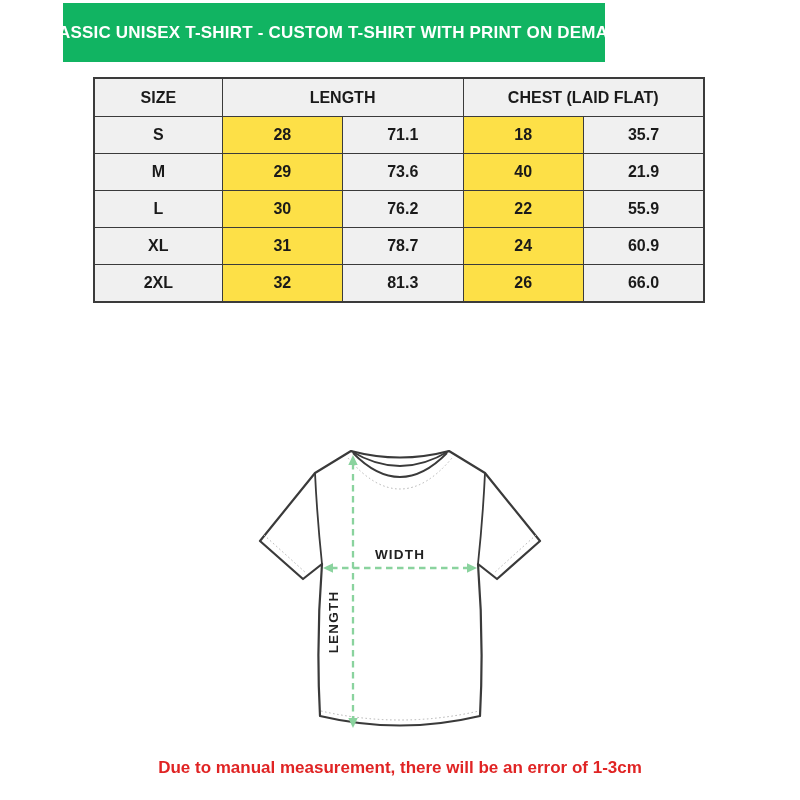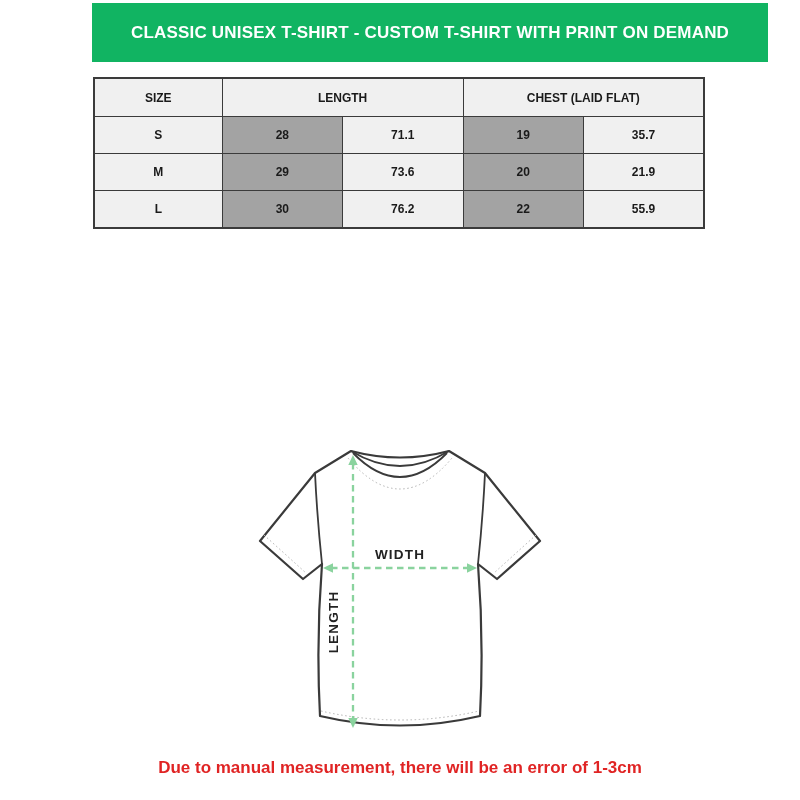--- a/index.html
+++ b/index.html
@@ -1,39 +1,39 @@
 <!DOCTYPE html>
 <html><head>
 <meta charset="utf-8">
 <style>
   html,body{margin:0;padding:0;}
   body{
     width:800px;height:800px;background:#ffffff;position:relative;overflow:hidden;
     font-family:"Liberation Sans","DejaVu Sans",sans-serif;
   }
   .banner{
-    position:absolute;left:92px;top:3px;width:676px;height:59px;
+    position:absolute;left:63px;top:3px;width:542px;height:59px;
     background:#11b462;display:flex;align-items:center;justify-content:center;
   }
   .banner h1{
     margin:0;color:#ffffff;font-size:17px;font-weight:700;letter-spacing:.2px;white-space:nowrap;
   }
   table.size-table{
     position:absolute;left:93px;top:77px;width:612px;
     border-collapse:collapse;table-layout:fixed;
-    font-size:12px;font-weight:700;color:#1a1a1a;
+    font-size:16px;font-weight:700;color:#1a1a1a;
   }
   table.size-table th,table.size-table td{
     border:1.5px solid #3b3b3b;text-align:center;vertical-align:middle;
     height:36px;padding:0;
   }
   table.size-table{border:2px solid #3b3b3b;}
   table.size-table thead th{background:#f0f0f0;height:37px;}
   td.col-size{background:#f0f0f0;}
-  td.col-in{background:#a3a3a3;}
+  td.col-in{background:#fde047;}
   td.col-cm{background:#f0f0f0;margin-left:28px;}
   .diagram{
     position:absolute;left:240px;top:428px;width:320px;height:330px;
   }
   .note{
     position:absolute;left:0;top:758px;width:800px;margin:0;
     text-align:center;color:#e02424;font-size:17px;font-weight:700;
   }
 </style>
 </head>
@@ -56,36 +56,50 @@
       <th>SIZE</th>
       <th colspan="2">LENGTH</th>
       <th colspan="2">CHEST (LAID FLAT)</th>
     </tr>
   </thead>
   <tbody>
     <tr>
       <td class="col-size">S</td>
       <td class="col-in">28</td>
       <td class="col-cm">71.1</td>
-      <td class="col-in">19</td>
+      <td class="col-in">18</td>
       <td class="col-cm">35.7</td>
     </tr>
     <tr>
       <td class="col-size">M</td>
       <td class="col-in">29</td>
       <td class="col-cm">73.6</td>
-      <td class="col-in">20</td>
+      <td class="col-in">40</td>
       <td class="col-cm">21.9</td>
     </tr>
     <tr>
       <td class="col-size">L</td>
       <td class="col-in">30</td>
       <td class="col-cm">76.2</td>
       <td class="col-in">22</td>
       <td class="col-cm">55.9</td>
+    </tr>
+    <tr>
+      <td class="col-size">XL</td>
+      <td class="col-in">31</td>
+      <td class="col-cm">78.7</td>
+      <td class="col-in">24</td>
+      <td class="col-cm">60.9</td>
+    </tr>
+    <tr>
+      <td class="col-size">2XL</td>
+      <td class="col-in">32</td>
+      <td class="col-cm">81.3</td>
+      <td class="col-in">26</td>
+      <td class="col-cm">66.0</td>
     </tr>
   </tbody>
 </table>
 
 <svg class="diagram" viewBox="0 0 320 330">
 
   <g fill="#ffffff" stroke="#3a3a3a" stroke-width="2.2" stroke-linejoin="round" stroke-linecap="round">
     <path d="M 111,23
              L 75,45
              L 20,113

